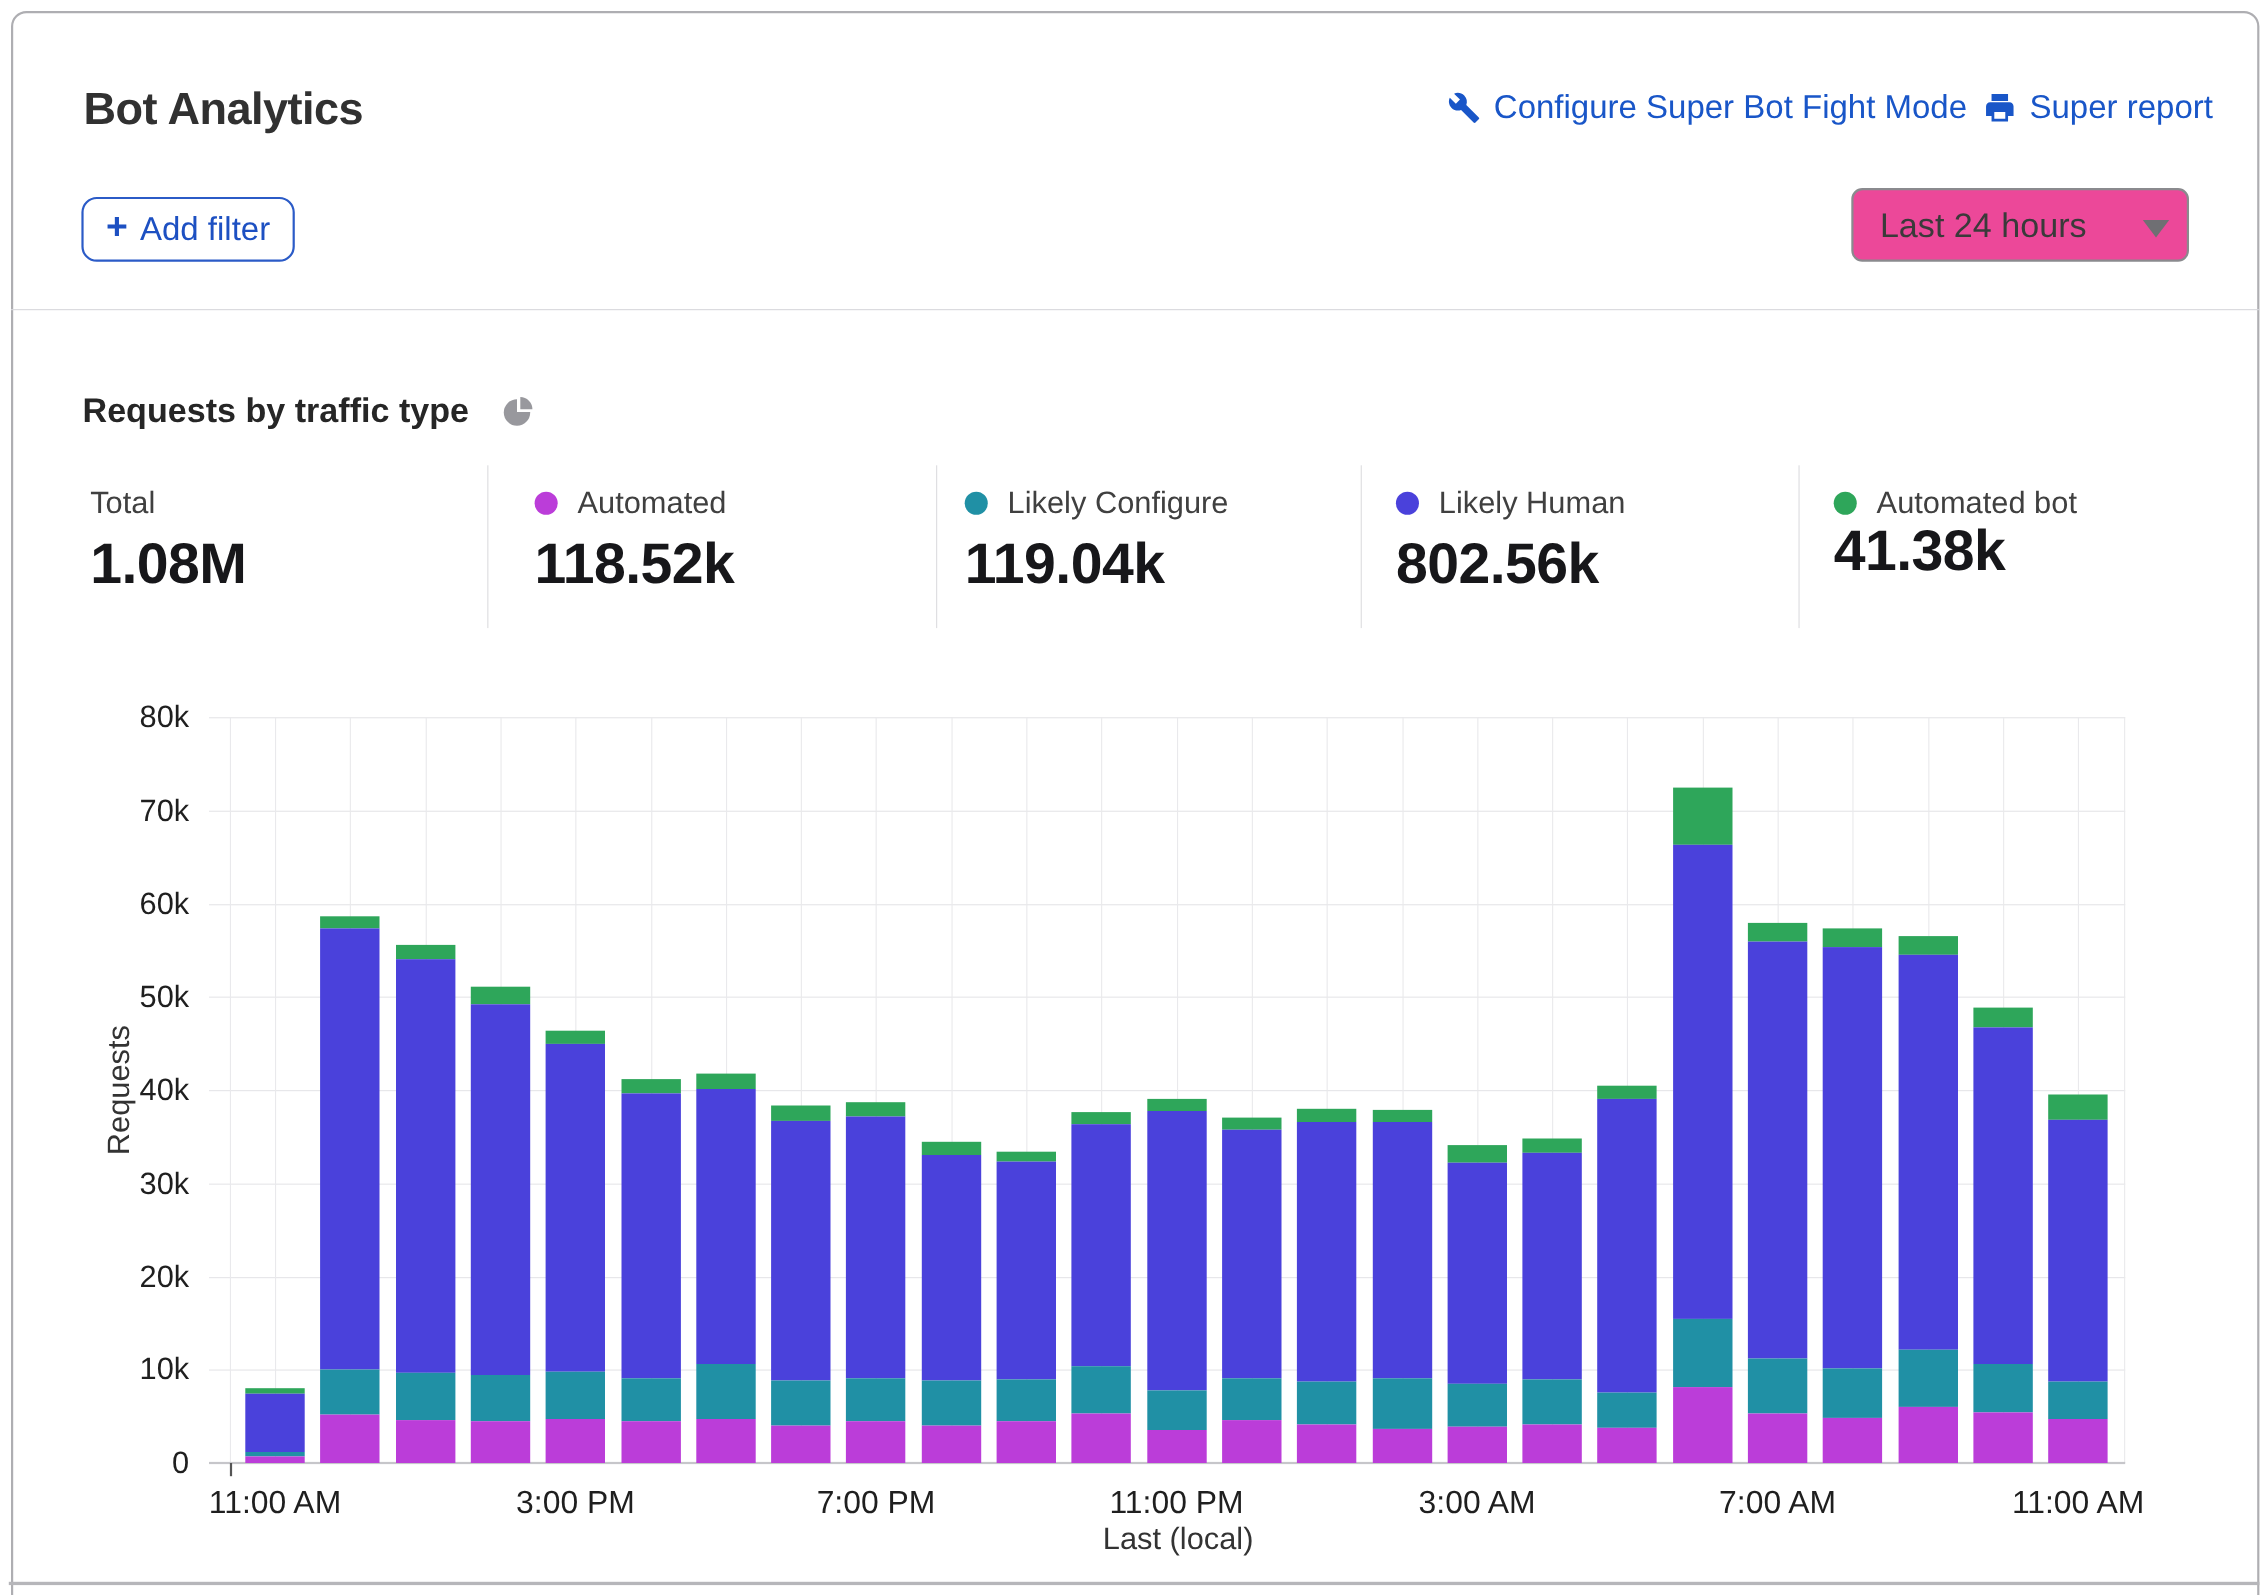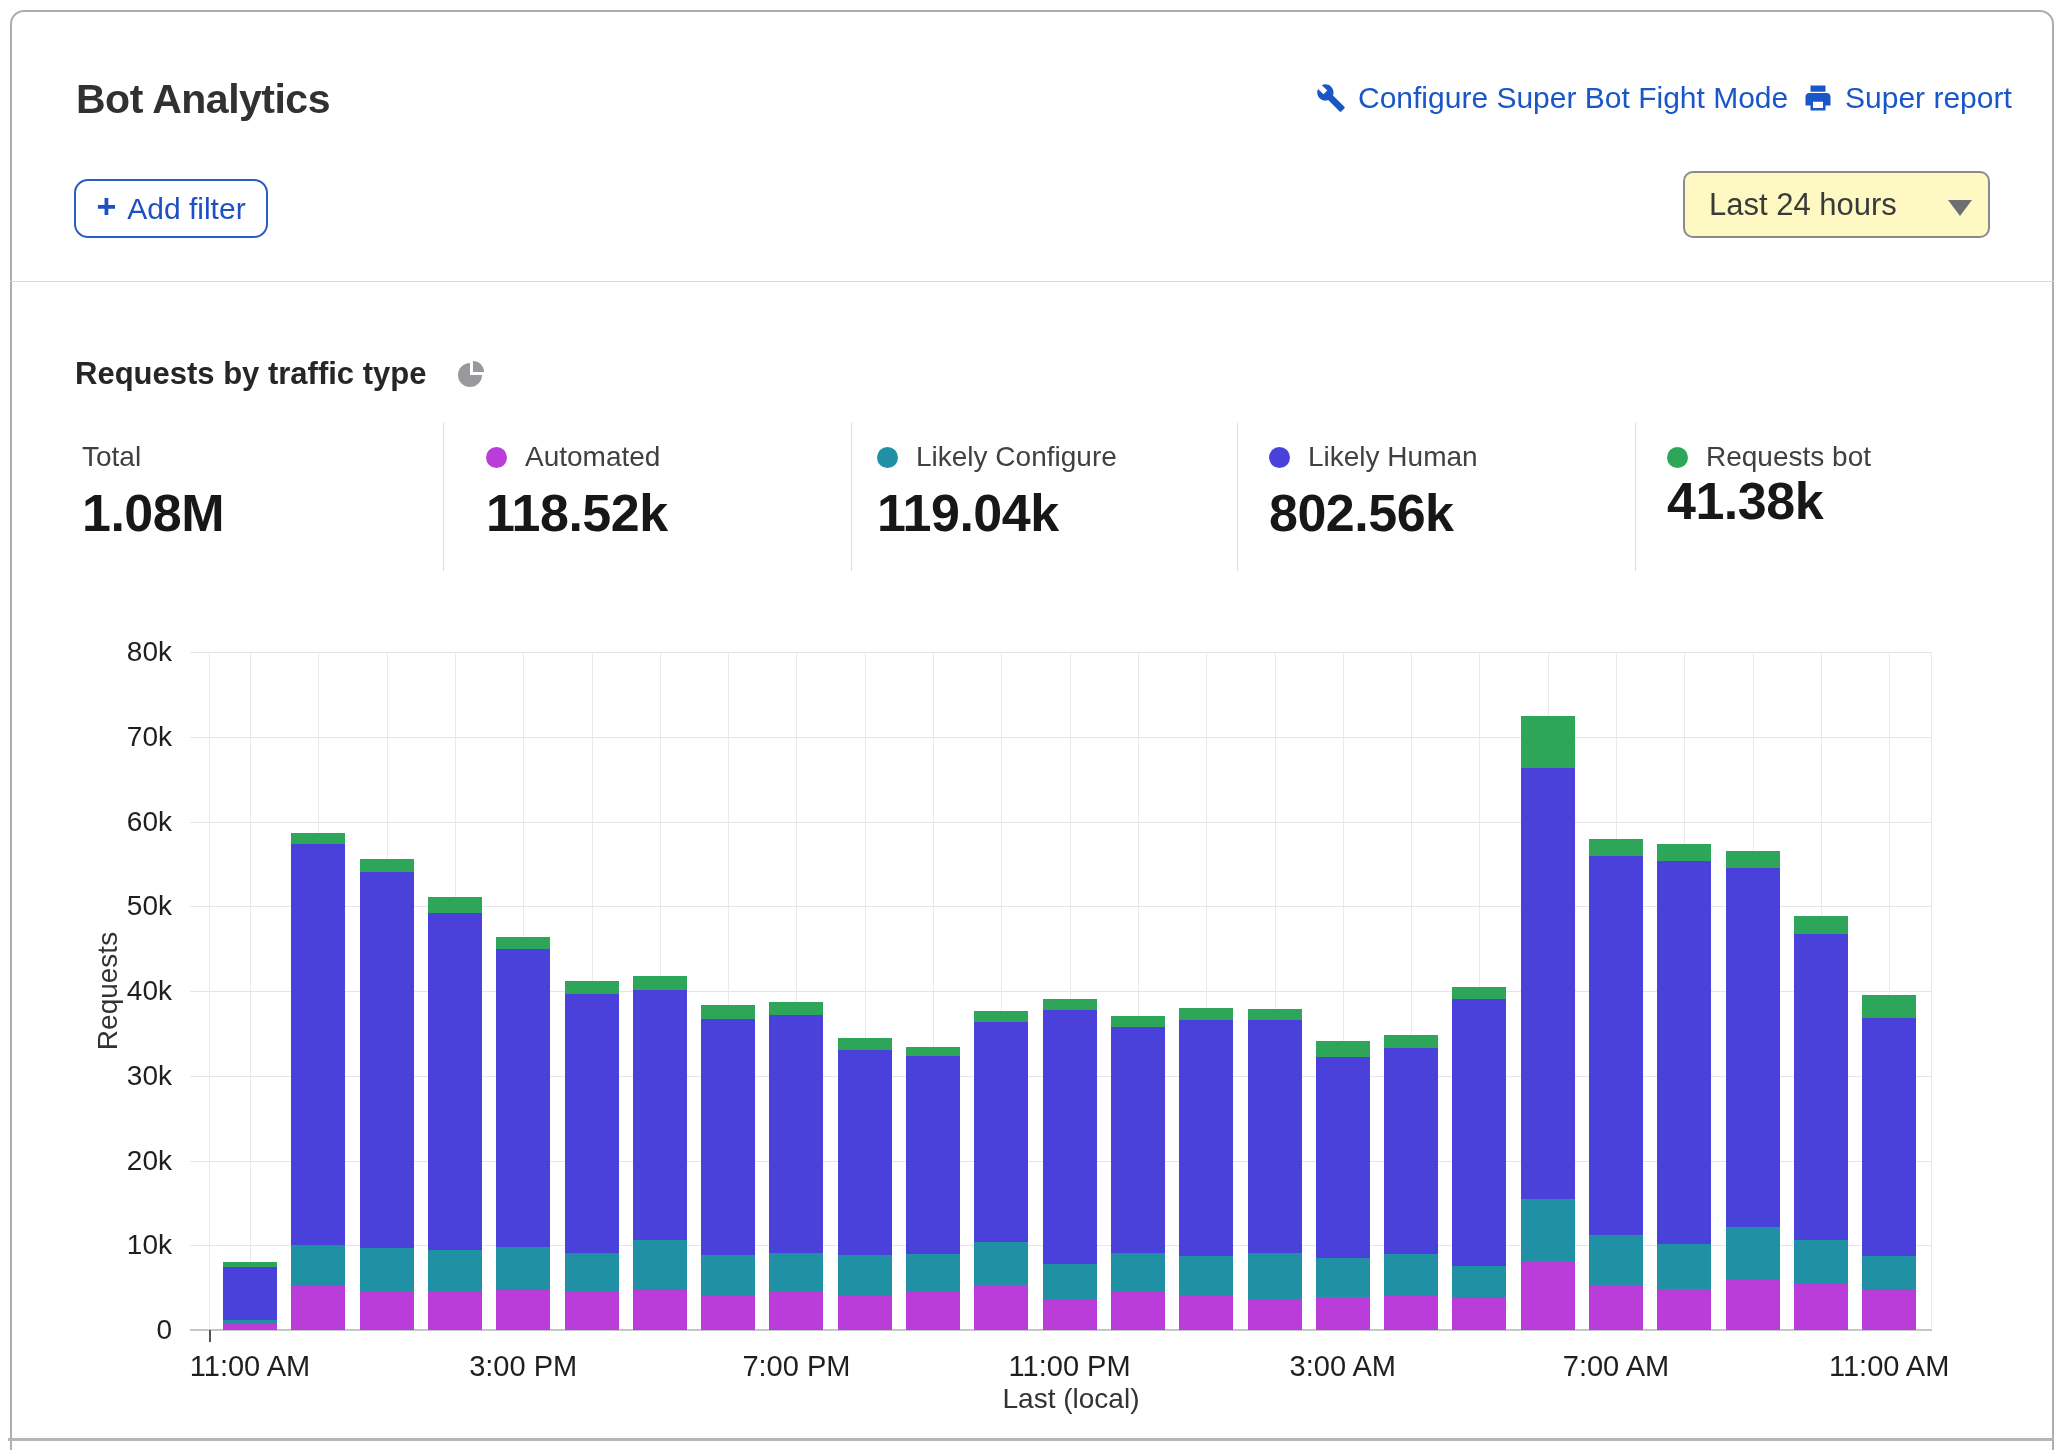--- a/index.html
+++ b/index.html
@@ -11,21 +11,21 @@
   .page-title { position:absolute; left:76px; top:76px; font-size:41px; font-weight:700; color:#313131; letter-spacing:-0.5px; }
   .toplink { position:absolute; top:81px; display:flex; align-items:center; gap:12px;
              color:#1956c8; font-size:30px; cursor:pointer; }
   .toplink svg { display:block; }
   .add-filter { position:absolute; left:74px; top:179px; width:194px; height:59px;
                 border:2px solid #2b5bc7; border-radius:14px; background:#fff; color:#1d50c2;
                 font-size:30px; font-family:"Liberation Sans", sans-serif;
                 display:flex; align-items:center; justify-content:center; gap:11px; }
   .add-filter .plus { font-size:34px; font-weight:700; margin-top:-4px; }
   .dropdown { position:absolute; left:1683px; top:171px; width:307px; height:67px;
-              border:2px solid #8a8a8e; border-radius:10px; background:#fef9c3;
+              border:2px solid #8a8a8e; border-radius:10px; background:#ec4899;
               display:flex; align-items:center; color:#3a3a3a; font-size:31px; padding-left:24px; }
   .dropdown .caret { position:absolute; right:16px; top:27px; width:0; height:0;
                      border-left:12px solid transparent; border-right:12px solid transparent;
                      border-top:16px solid #6f6f73; }
   .section-title { position:absolute; left:75px; top:356px; font-size:31px; font-weight:700; color:#262626; }
   .pie-icon { position:absolute; left:458px; top:363px; width:24px; height:24px; border-radius:50%;
               background:conic-gradient(#fff 0 88deg, #98989d 88deg 360deg); }
   .pie-icon::after { content:""; position:absolute; right:-2px; top:-2px; width:11px; height:11px;
               border-radius:0 11px 0 0; background:#98989d; }
   .stat-label { font-size:28px; color:#404040; }
@@ -108,21 +108,21 @@
       <div style="position: absolute; left: 1269px; top: 441px;">
         <div style="display: flex; align-items: center; gap: 18px; height: 32px;">
           <span class="stat-dot" style="background: rgb(74, 65, 219);"></span>
           <span class="stat-label">Likely Human</span>
         </div>
         <div class="stat-number" style="margin-top: 14px;">802.56k</div>
       </div>
       <div style="position: absolute; left: 1667px; top: 441px;">
         <div style="display: flex; align-items: center; gap: 18px; height: 32px;">
           <span class="stat-dot" style="background: rgb(46, 166, 90);"></span>
-          <span class="stat-label">Requests bot</span>
+          <span class="stat-label">Automated bot</span>
         </div>
         <div class="stat-number" style="margin-top: 2px;">41.38k</div>
       </div>
       <div class="stat-divider" style="left: 443px;"></div>
       <div class="stat-divider" style="left: 851px;"></div>
       <div class="stat-divider" style="left: 1237px;"></div>
       <div class="stat-divider" style="left: 1635px;"></div>
     </div>
 
   <div class="plot" id="plot">

